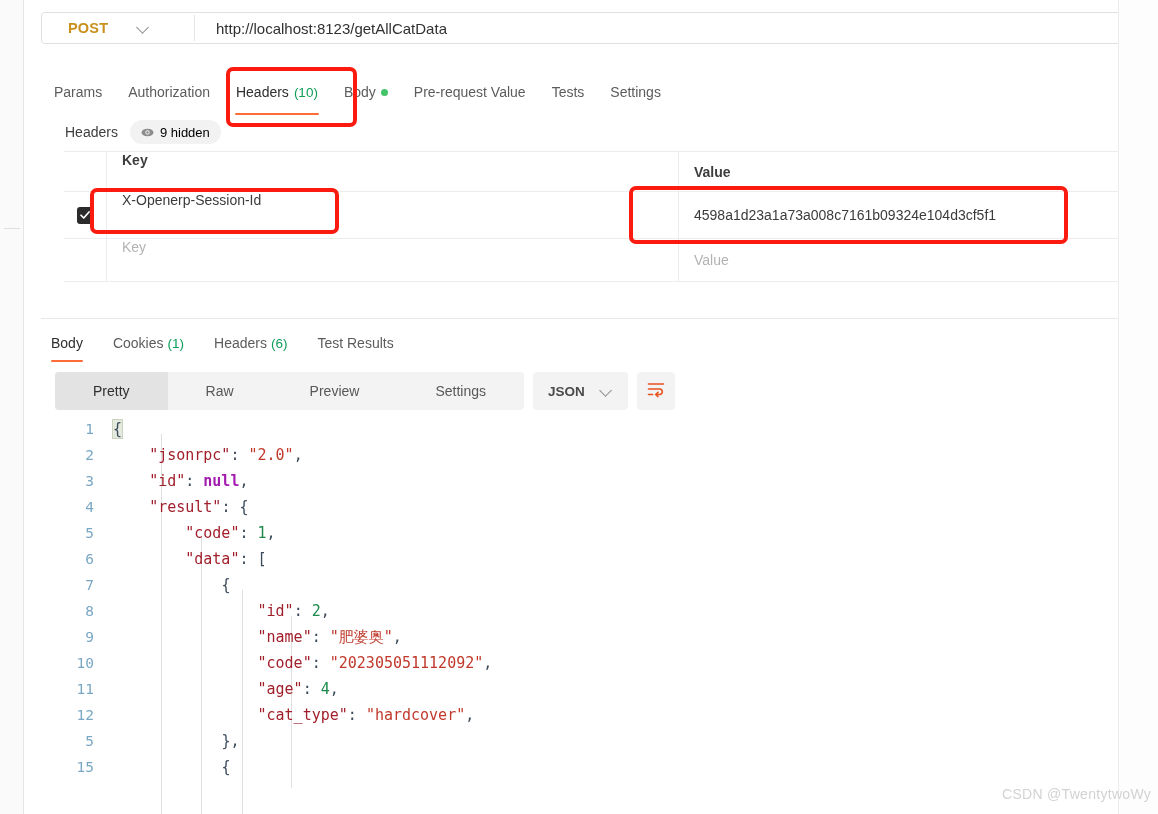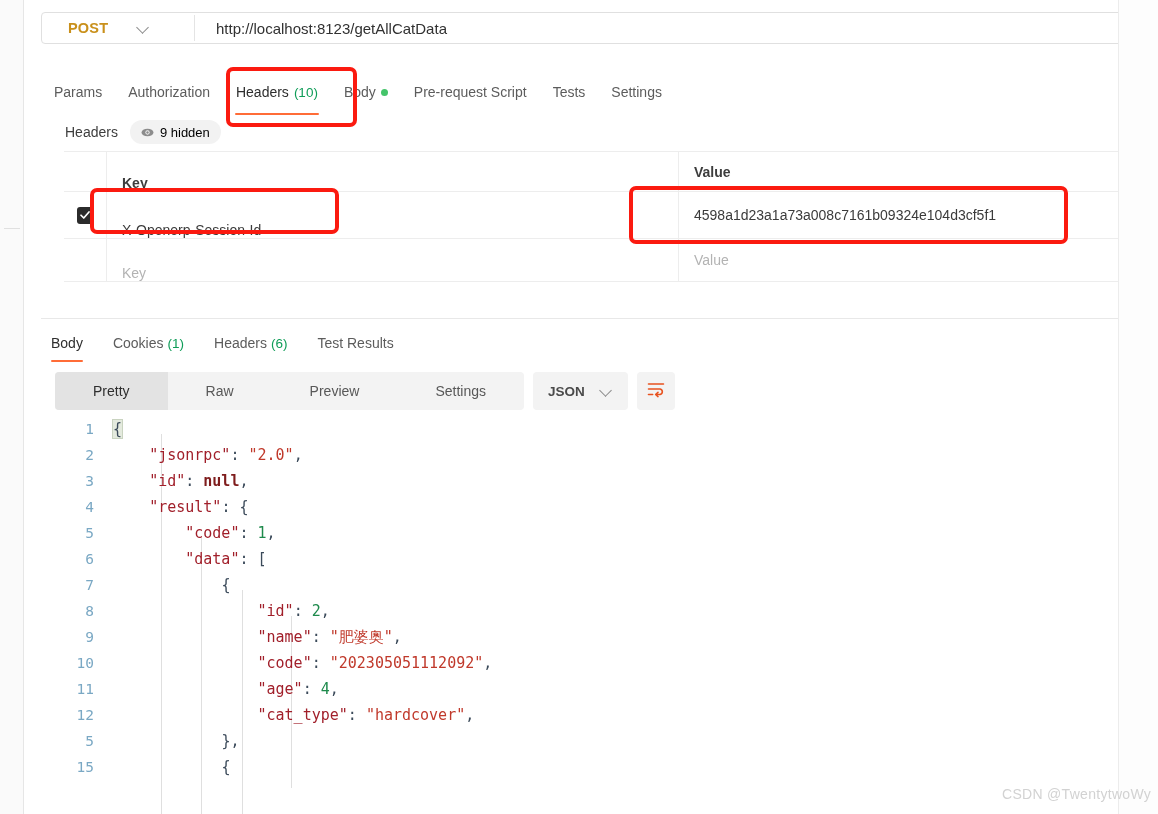--- a/index.html
+++ b/index.html
@@ -85,21 +85,21 @@
     background: #f2f2f2; border-radius: 12px; padding: 0 11px;
     font-size: 13px; color: #000000; cursor: pointer;
   }
   .eye { width: 13px; height: 13px; }
 
   
   .tbl { position: absolute; left: 40px; top: 152px; width: 1078px; }
   .tbl-row { display: flex; height: 42px; border-bottom: 1px solid #ededed; border-top: 1px solid #ededed; margin-top:-1px; }
   .tbl-row.head { height: 41px; background: #fff; }
   .c-check { width: 43px; border-right: 1px solid #ededed; display: flex; align-items: center; justify-content: center; }
-  .c-key { width: 572px; border-right: 1px solid #ededed; display: flex; align-items: flex-end; padding-left: 15px; }
+  .c-key { width: 572px; border-right: 1px solid #ededed; display: flex; align-items: flex-start; padding-left: 15px; }
   .c-val { flex: 1; display: flex; align-items: center; padding-left: 15px; }
   .th { font-size: 14px; font-weight: 700; color: #3d3d3d; }
   .td { font-size: 14px; color: #3b3b3b; }
   .td.ph { color: #b3b3b3; }
   .cbox {
     width: 17px; height: 17px; border-radius: 3px; background: #2b2b2b;
     display: flex; align-items: center; justify-content: center;
   }
   .cbox svg { width: 12px; height: 12px; }
   .tbl-row.data { height: 48px; }
@@ -148,21 +148,21 @@
     width: 62px; text-align: right; padding-right: 19px;
     font-family: "DejaVu Sans Mono", monospace; font-size: 14.5px; color: #7aa8c4; line-height: 26px;
   }
   .ltxt {
     font-family: "DejaVu Sans Mono", monospace; font-size: 15px; line-height: 26px;
     white-space: pre; color: #333;
   }
   .k { color: #a11f2a; }
   .s { color: #c0392b; }
   .n { color: #1e8a4c; }
-  .nul { color: #7f1d1d; font-weight: 700; }
+  .nul { color: #a21caf; font-weight: 700; }
   .p { color: #3b4a5a; }
   .brace-hl { background: #e4eade; outline: 1px solid #c9d3c0; }
   .guides { position: absolute; left: 0; top: 0; width: 1091px; height: 398px; pointer-events: none; }
   .guide { position: absolute; width: 1px; background: #dfdfdf; }
 
   .watermark {
     position: absolute; left: 1002px; top: 786px;
     font-size: 14px; color: #d2d2d2; letter-spacing: .3px; white-space: nowrap;
   }
 </style>
@@ -196,21 +196,21 @@
       </div>
       <div class="rtab active">
         <span>Headers</span>
         <span class="count">(10)</span>
       </div>
       <div class="rtab">
         <span>Body</span>
         <span class="gdot"></span>
       </div>
       <div class="rtab">
-        <span>Pre-request Script</span>
+        <span>Pre-request Value</span>
       </div>
       <div class="rtab">
         <span>Tests</span>
       </div>
       <div class="rtab">
         <span>Settings</span>
       </div>
     </div>
 
     <div class="hdr-row">

